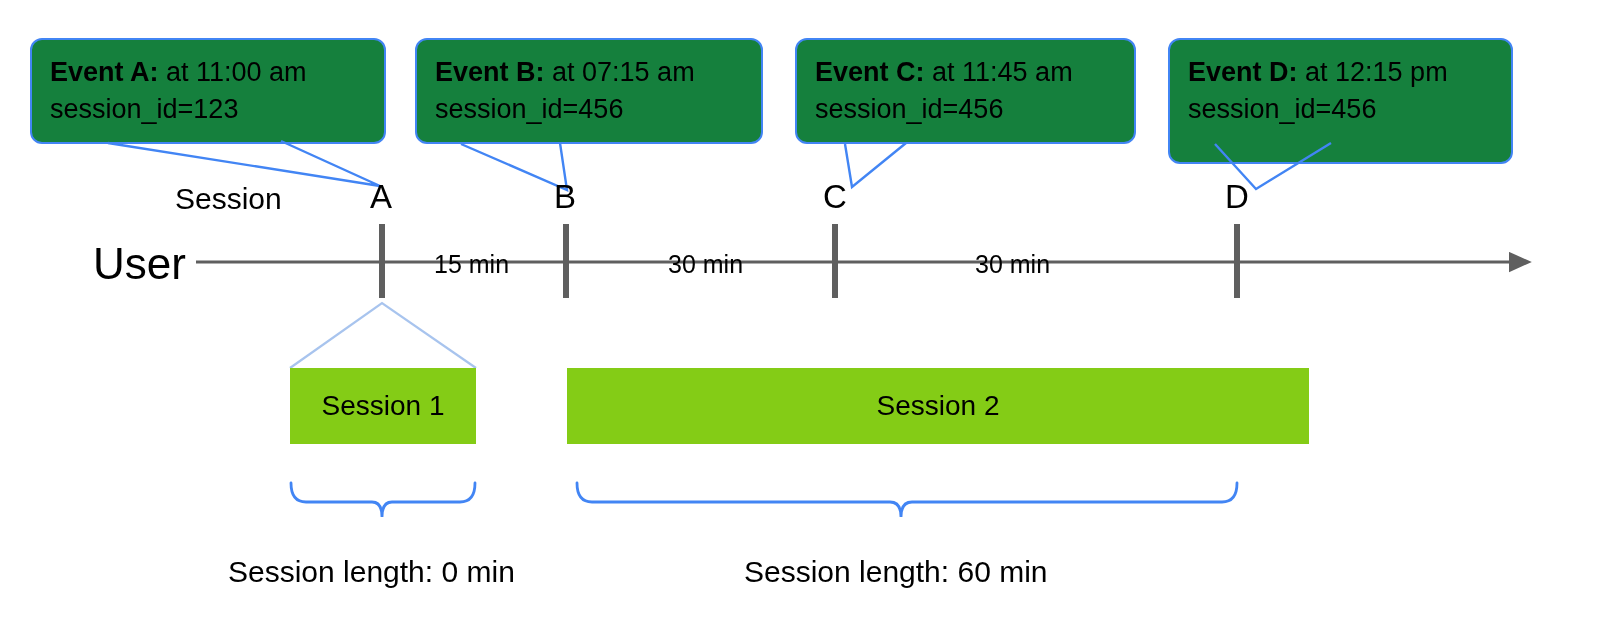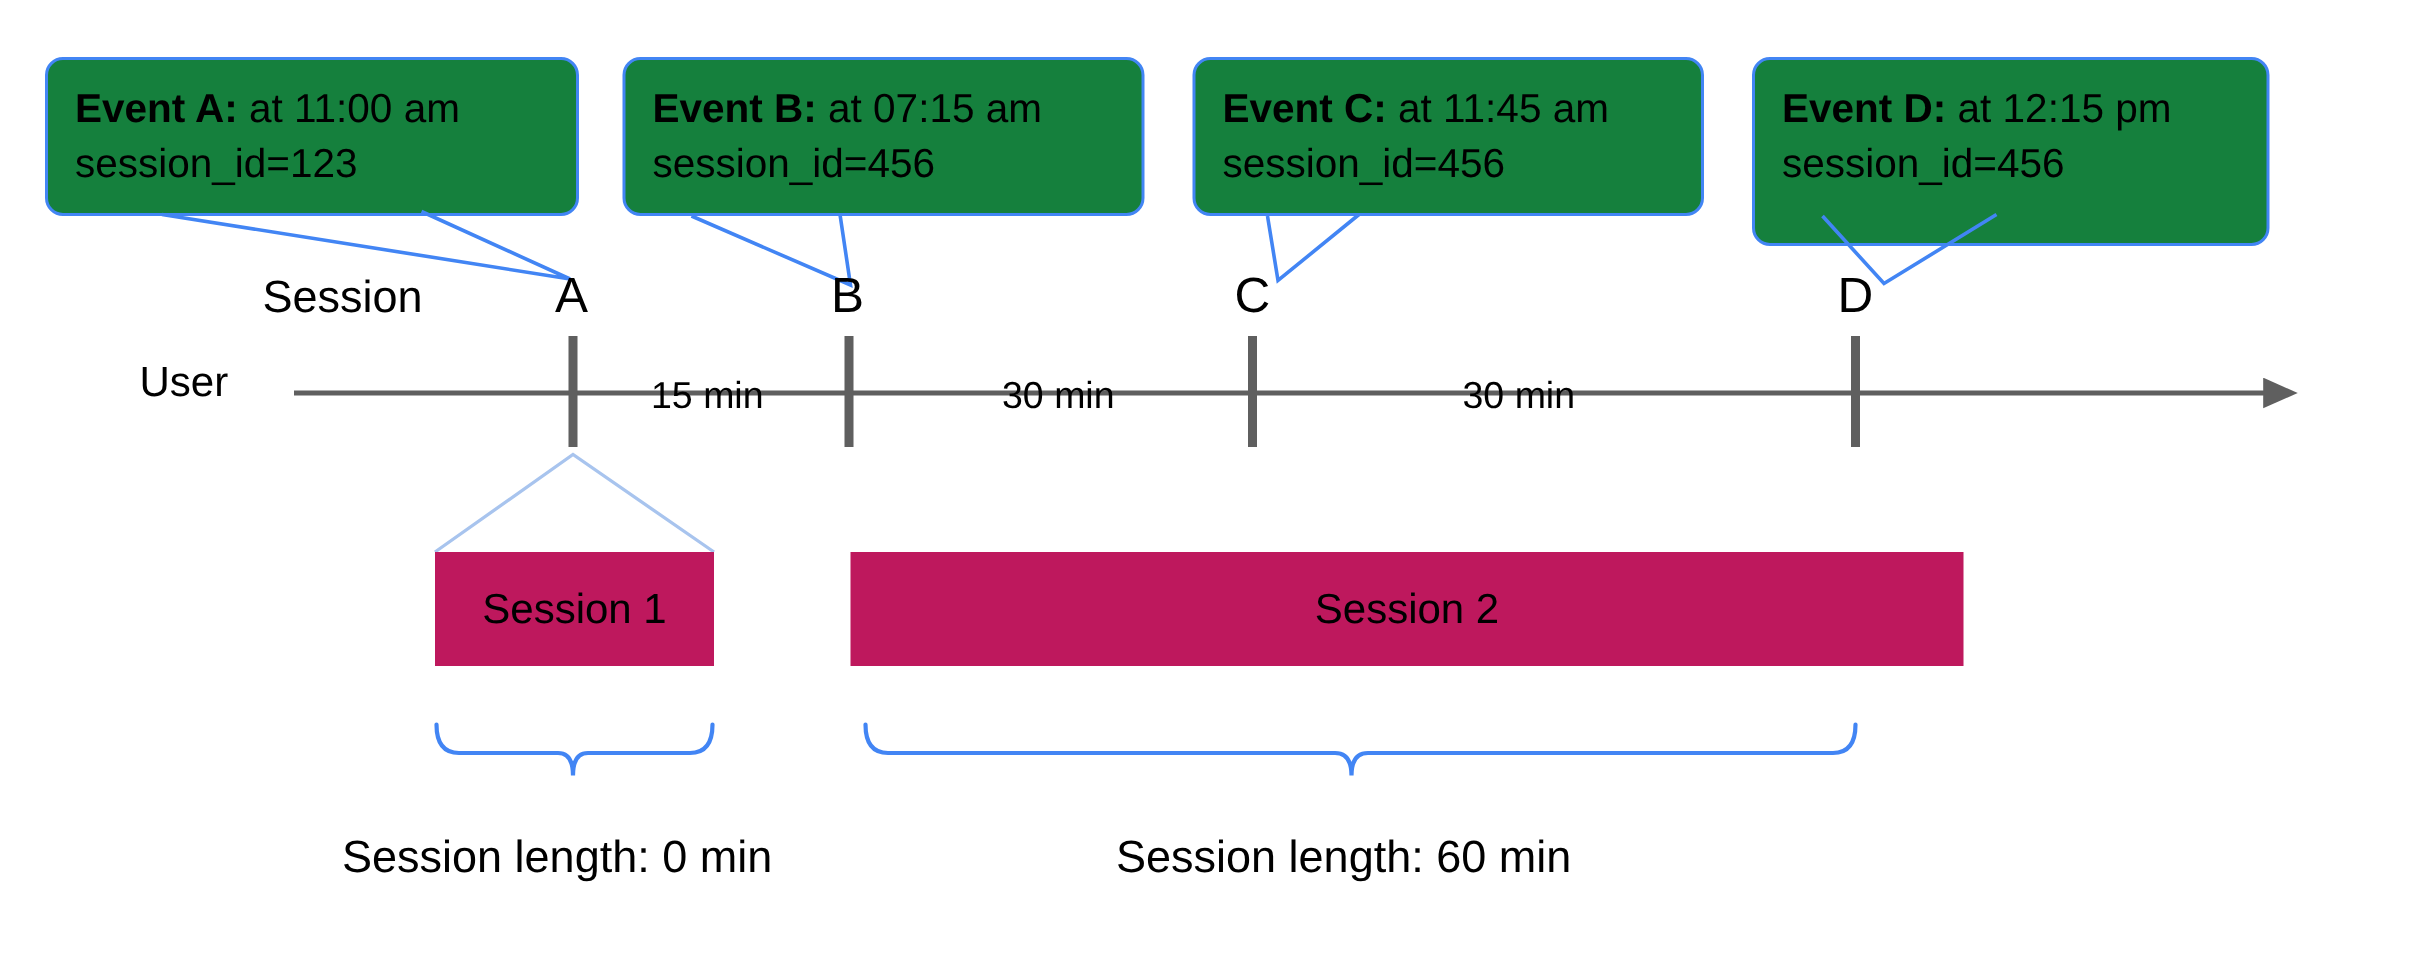--- a/index.html
+++ b/index.html
@@ -10,23 +10,23 @@
 
   .callout{position:absolute;box-sizing:border-box;border:2px solid #4285F4;
            border-radius:12px;background:#15803d;padding:14px 16px 10px 18px;}
   .callout .line{font-size:27px;line-height:37px;white-space:nowrap;color:#000;}
   .callout .bold{font-weight:bold;}
 
   .axis-text{position:absolute;white-space:nowrap;color:#000;}
   .evt-letter{font-size:33px;}
   .gap-label{font-size:25px;margin-top:38px;}
   .lane-events{font-size:30px;}
-  .lane-user{font-size:28px;}
+  .lane-user{font-size:44px;}
 
-  .sess-box{position:absolute;background:#be185d;display:flex;
+  .sess-box{position:absolute;background:#84cc16;display:flex;
             align-items:center;justify-content:center;}
   .sess-box span{font-size:28px;color:#000;}
 
   .sess-len{position:absolute;font-size:30px;white-space:nowrap;color:#000;}
 </style>
 </head>
 <body>
 
 <div id="stage">
 

